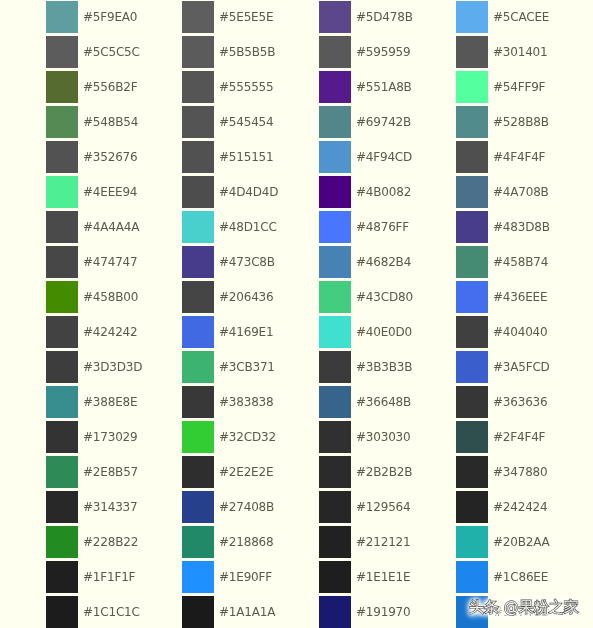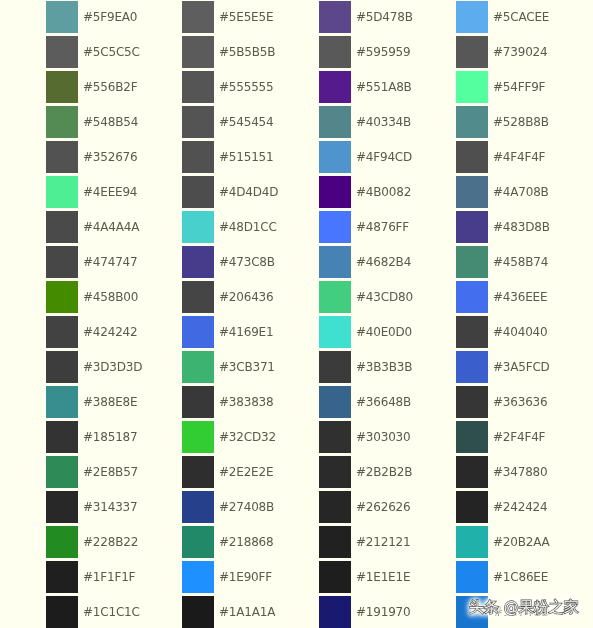--- a/index.html
+++ b/index.html
@@ -95,21 +95,21 @@
     <div class="swatch-row" style="left: 46px; top: 351px;">
       <div class="swatch" style="background: rgb(61, 61, 61);"></div>
       <div class="hexlabel">#3D3D3D</div>
     </div>
     <div class="swatch-row" style="left: 46px; top: 386px;">
       <div class="swatch" style="background: rgb(56, 142, 142);"></div>
       <div class="hexlabel">#388E8E</div>
     </div>
     <div class="swatch-row" style="left: 46px; top: 421px;">
       <div class="swatch" style="background: rgb(51, 51, 51);"></div>
-      <div class="hexlabel">#185187</div>
+      <div class="hexlabel">#173029</div>
     </div>
     <div class="swatch-row" style="left: 46px; top: 456px;">
       <div class="swatch" style="background: rgb(46, 139, 87);"></div>
       <div class="hexlabel">#2E8B57</div>
     </div>
     <div class="swatch-row" style="left: 46px; top: 491px;">
       <div class="swatch" style="background: rgb(40, 40, 40);"></div>
       <div class="hexlabel">#314337</div>
     </div>
     <div class="swatch-row" style="left: 46px; top: 526px;">
@@ -203,21 +203,21 @@
     <div class="swatch-row" style="left: 319px; top: 36px;">
       <div class="swatch" style="background: rgb(89, 89, 89);"></div>
       <div class="hexlabel">#595959</div>
     </div>
     <div class="swatch-row" style="left: 319px; top: 71px;">
       <div class="swatch" style="background: rgb(85, 26, 139);"></div>
       <div class="hexlabel">#551A8B</div>
     </div>
     <div class="swatch-row" style="left: 319px; top: 106px;">
       <div class="swatch" style="background: rgb(83, 134, 139);"></div>
-      <div class="hexlabel">#40334B</div>
+      <div class="hexlabel">#69742B</div>
     </div>
     <div class="swatch-row" style="left: 319px; top: 141px;">
       <div class="swatch" style="background: rgb(79, 148, 205);"></div>
       <div class="hexlabel">#4F94CD</div>
     </div>
     <div class="swatch-row" style="left: 319px; top: 176px;">
       <div class="swatch" style="background: rgb(75, 0, 130);"></div>
       <div class="hexlabel">#4B0082</div>
     </div>
     <div class="swatch-row" style="left: 319px; top: 211px;">
@@ -247,41 +247,41 @@
     <div class="swatch-row" style="left: 319px; top: 421px;">
       <div class="swatch" style="background: rgb(48, 48, 48);"></div>
       <div class="hexlabel">#303030</div>
     </div>
     <div class="swatch-row" style="left: 319px; top: 456px;">
       <div class="swatch" style="background: rgb(43, 43, 43);"></div>
       <div class="hexlabel">#2B2B2B</div>
     </div>
     <div class="swatch-row" style="left: 319px; top: 491px;">
       <div class="swatch" style="background: rgb(38, 38, 38);"></div>
-      <div class="hexlabel">#262626</div>
+      <div class="hexlabel">#129564</div>
     </div>
     <div class="swatch-row" style="left: 319px; top: 526px;">
       <div class="swatch" style="background: rgb(33, 33, 33);"></div>
       <div class="hexlabel">#212121</div>
     </div>
     <div class="swatch-row" style="left: 319px; top: 561px;">
       <div class="swatch" style="background: rgb(30, 30, 30);"></div>
       <div class="hexlabel">#1E1E1E</div>
     </div>
     <div class="swatch-row" style="left: 319px; top: 596px;">
       <div class="swatch" style="background: rgb(25, 25, 112);"></div>
       <div class="hexlabel">#191970</div>
     </div>
     <div class="swatch-row" style="left: 456px; top: 1px;">
       <div class="swatch" style="background: rgb(92, 172, 238);"></div>
       <div class="hexlabel">#5CACEE</div>
     </div>
     <div class="swatch-row" style="left: 456px; top: 36px;">
       <div class="swatch" style="background: rgb(87, 87, 87);"></div>
-      <div class="hexlabel">#739024</div>
+      <div class="hexlabel">#301401</div>
     </div>
     <div class="swatch-row" style="left: 456px; top: 71px;">
       <div class="swatch" style="background: rgb(84, 255, 159);"></div>
       <div class="hexlabel">#54FF9F</div>
     </div>
     <div class="swatch-row" style="left: 456px; top: 106px;">
       <div class="swatch" style="background: rgb(82, 139, 139);"></div>
       <div class="hexlabel">#528B8B</div>
     </div>
     <div class="swatch-row" style="left: 456px; top: 141px;">

